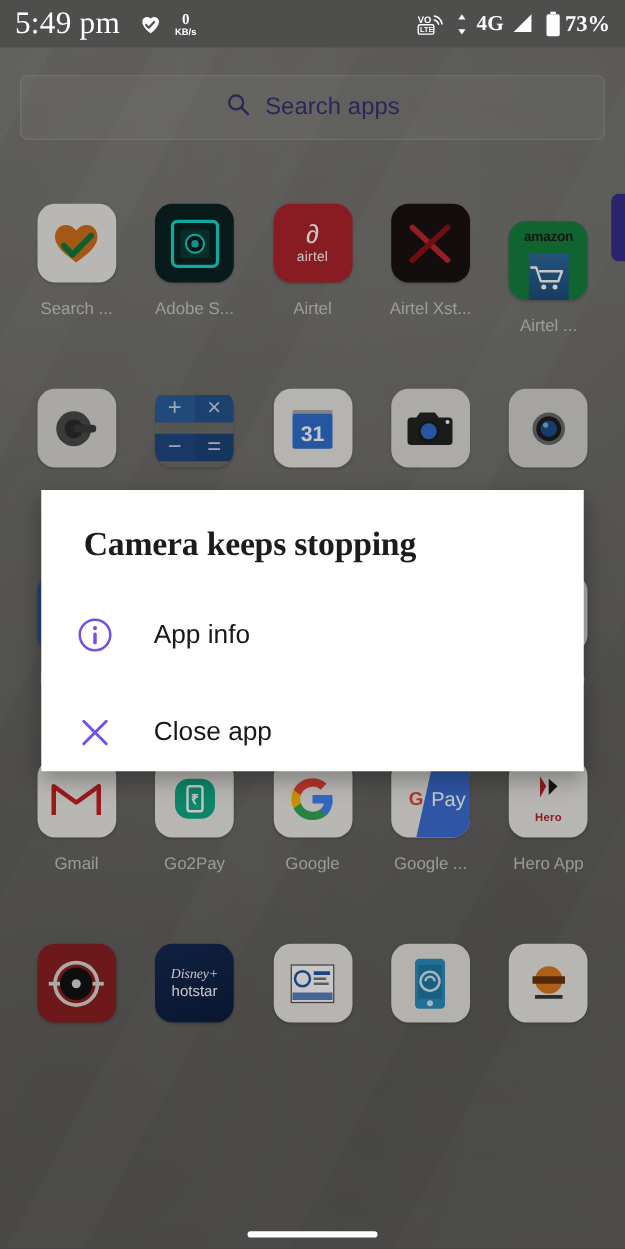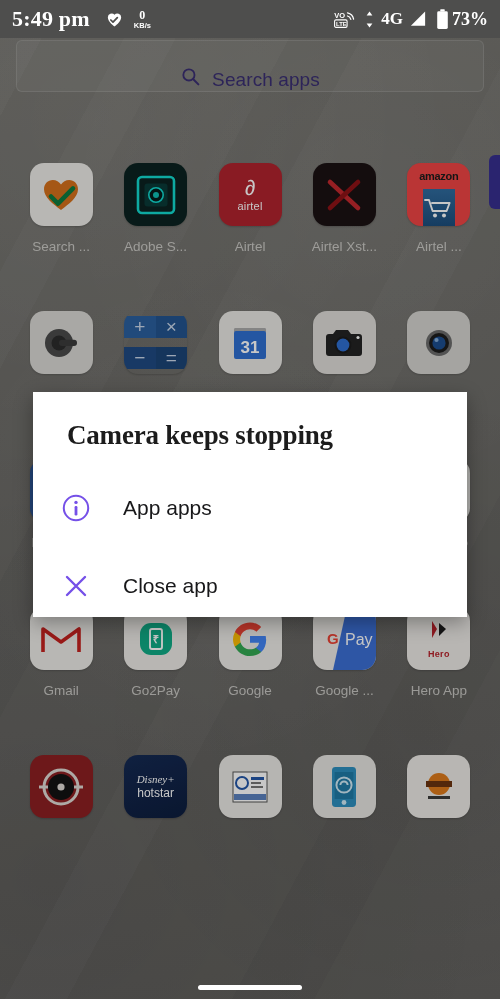--- a/index.html
+++ b/index.html
@@ -51,22 +51,22 @@
     align-items: center;
     justify-content: space-between;
     padding: 0 12px;
     box-sizing: border-box;
     color: #ffffff;
     z-index: 30;
   }
   .sb-left, .sb-right { display: flex; align-items: center; }
   .sb-time {
     font-family: "Liberation Serif", serif;
-    font-weight: bold;
-    font-size: 22px;
+    font-weight: normal;
+    font-size: 25px;
     letter-spacing: 0.2px;
     text-align: center;
   }
   .heart-ico { margin-left: 14px; display:flex; align-items:center;}
   .netspeed {
     margin-left: 9px;
     display: flex;
     flex-direction: column;
     align-items: center;
     line-height: 1;
@@ -86,30 +86,30 @@
   .batt-pct {
     font-family: "Liberation Serif", serif;
     font-weight: bold;
     font-size: 18px;
     margin-left: 3px;
   }
 
   
   #searchbar {
     position: absolute;
-    top: 40px;
+    top: 60px;
     left: 16px;
     width: 468px;
     height: 52px;
     box-sizing: border-box;
     background: rgba(255,255,255,0.055);
     border: 1px solid rgba(255,255,255,0.13);
     border-radius: 6px;
     display: flex;
-    align-items: flex-end;
+    align-items: center;
     justify-content: center;
     z-index: 12;
   }
   #searchbar .s-label {
     color: #3a2f72;
     font-size: 19px;
     margin-left: 11px;
     letter-spacing: 0.1px;
   }
 
@@ -154,21 +154,21 @@
     text-overflow: ellipsis;
     text-align: center;
     opacity: 0.85;
   }
   .tile-white { background: #ecebe7; }
   .ico-adobe { background:#0b2220; }
   .ico-airtel { background:#b0232d; color:#fff; display:flex; flex-direction:column; align-items:center; justify-content:center;}
   .ico-airtel .swirl { font-size:21px; line-height:1; }
   .ico-airtel .nm { font-size:11px; margin-top:2px; letter-spacing:0.2px;}
   .ico-xstream { background:#1a1113; }
-  .ico-amazon { background:#ef4444; display:flex; flex-direction:column; }
+  .ico-amazon { background:#15803d; display:flex; flex-direction:column;margin-top:14px; }
   .ico-amazon .az-top { height:42%; display:flex; align-items:center; justify-content:center; font-size:11px; font-weight:bold; color:#1c1c1c; letter-spacing:-0.3px;}
   .ico-amazon .az-bot { flex:1; background:linear-gradient(180deg,#2f6b9e,#1d4e7c); display:flex; align-items:center; justify-content:center;}
   .ico-power { background:#d9d8d4; }
   .ico-calc { display:grid; grid-template-columns:1fr 1fr; grid-template-rows:1fr 1fr; }
   .ico-calc div { display:flex;align-items:center;justify-content:center;color:#c9d6e8;font-size:19px;}
   .ico-cal { background:#e8e7e3;justify-content:center; }
   .ico-camera { background:#dedcd8; }
   .ico-camera2 { background:#d4d3cf; }
   .ico-fb { background:#2c5699; color:#e9e9e9; font-size:42px; font-weight:bold; font-family:"Liberation Serif",serif; line-height:1;}
   .ico-files { background:#e4e3df; }
@@ -608,21 +608,21 @@
     <div id="dlg-title">Camera keeps stopping</div>
 
     <div class="dlg-item" id="dlg-item-0">
       <span class="d-ico">
         <svg width="30" height="30" viewBox="0 0 30 30">
           <circle cx="15" cy="15" r="12.2" fill="none" stroke="#7550e8" stroke-width="2"></circle>
           <circle cx="15" cy="9.4" r="1.7" fill="#7550e8"></circle>
           <rect x="13.6" y="13" width="2.8" height="9.4" rx="1.2" fill="#7550e8"></rect>
         </svg>
       </span>
-      <span class="d-label">App apps</span>
+      <span class="d-label">App info</span>
     </div>
 
     <div class="dlg-item" id="dlg-item-1">
       <span class="d-ico">
         <svg width="30" height="30" viewBox="0 0 30 30">
           <path d="M6 6L24 24M24 6L6 24" stroke="#7550e8" stroke-width="2.4" stroke-linecap="round"></path>
         </svg>
       </span>
       <span class="d-label">Close app</span>
     </div>

